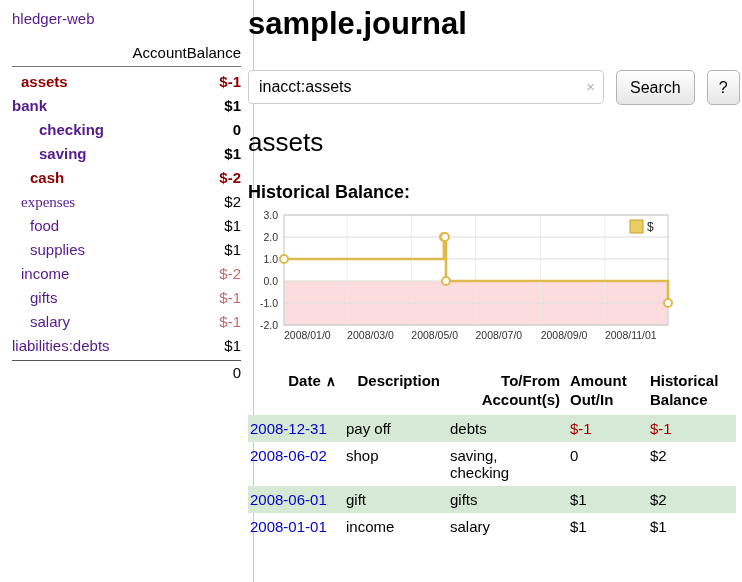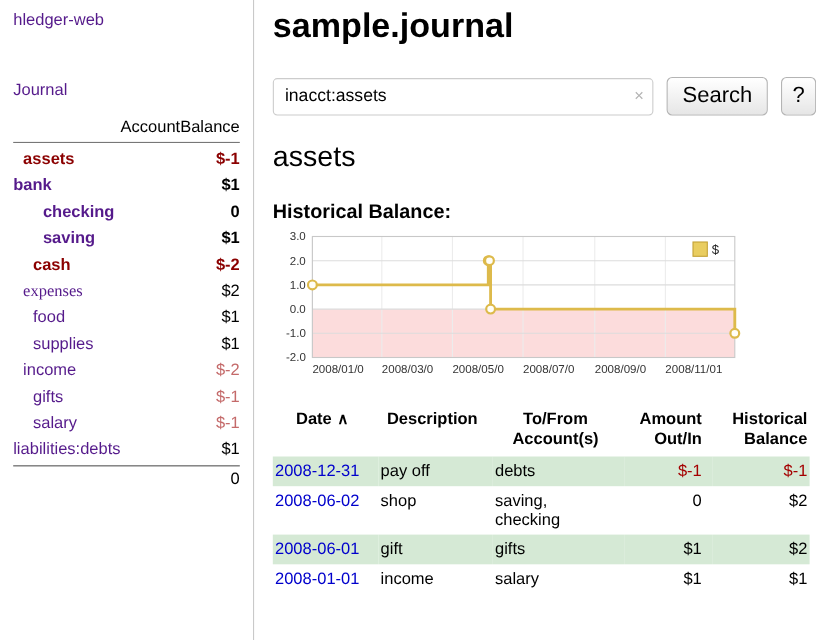--- a/index.html
+++ b/index.html
@@ -2,74 +2,71 @@
 <html style="--link_purple: #551a8b; --link_blue: #0000cc; --negative_red: #a40000; --maroon: #8b0000; --rose: #c46a6a; --stripe_green: #d5e9d5; --border_gray: #c9c9c9;"><head>
 <meta charset="utf-8">
 <style>
   *{box-sizing:border-box;margin:0;padding:0}
   html,body{width:742px;height:582px}
   body{position:relative;overflow:hidden;background:#fff;color:#000;
        font-family:"Liberation Sans",sans-serif}
   a{text-decoration:none;cursor:pointer}
 
   
-  .sidebar{position:absolute;left:0;top:0;width:231px;height:582px;
+  .sidebar{position:absolute;left:0;top:0;width:254px;height:582px;
            border-right:1px solid var(--border_gray,#c9c9c9);padding:10px 12px}
   .app-title{font-size:15px;color:var(--link_purple)}
   .journal-row{margin-top:45px}
   .journal-link{font-size:15px;color:var(--link_purple)}
   .acct-table{margin-top:16px;font-size:15px}
   .acct-header{display:flex;justify-content:flex-end;padding-bottom:5px;
                border-bottom:1px solid #777}
   #accounts{padding-top:3px}
   .acct-row{display:flex;justify-content:space-between;align-items:baseline;line-height:24px}
   .c-purple{color:var(--link_purple)}
   .c-maroon{color:var(--maroon)}
   .c-rose{color:var(--rose)}
   .c-black{color:#000}
   .b{font-weight:700}
   .acct-total{border-top:1px solid #555;margin-top:2px;padding-top:3px;
               text-align:right;font-size:15px}
 
   
   .main{position:absolute;left:248px;top:0;width:494px;padding-top:6px}
   .page-title{font-size:31px;font-weight:700}
-  .search-row{display:flex;align-items:center;gap:12px;margin-top:28px}
+  .search-row{display:flex;align-items:flex-start;gap:12px;margin-top:28px}
   .search-box{position:relative;width:356px}
   .search-input{width:100%;height:34px;border:1px solid #ccc;border-radius:4px;
                 padding:4px 30px 4px 10px;font-size:16px;font-family:inherit;color:#000;background:#fff}
   .clear-icon{position:absolute;right:9px;top:8px;font-size:15px;color:#b3b3b3;line-height:18px}
-  .btn{height:35px;padding:0 13px;font-size:20px;font-family:inherit;color:#000;
+  .btn{height:35px;padding:0 13px;font-size:16px;font-family:inherit;color:#000;
        border:1px solid #b4b4b4;border-radius:5px;background:linear-gradient(#ffffff,#e6e6e6);cursor:pointer}
   .btn-help{width:33px;padding:0}
   .acct-heading{margin-top:22px;font-size:26px;font-weight:400}
   .chart-title{margin-top:24px;font-size:18px;font-weight:700}
   .chart{display:block;margin-top:4px}
 
   
   .reg{margin-top:12px;width:488px;border-collapse:collapse;table-layout:fixed;font-size:15px}
-  .reg th{font-weight:700;text-align:center;vertical-align:top;padding:2px 8px 6px 2px;line-height:19px}
+  .reg th{font-weight:700;text-align:right;vertical-align:top;padding:2px 8px 6px 2px;line-height:19px}
   .reg td{vertical-align:top;padding:5px 8px 5px 2px;line-height:17px}
-  .reg th.right,.reg td.right{text-align:right;padding-right:10px}
+  .reg th.right,.reg td.right{text-align:left;padding-right:10px}
   .reg th.last,.reg td.last{padding-right:2px}
   .reg tbody tr:nth-child(odd){background:var(--stripe_green)}
   .datelink{color:var(--link_blue)}
   .neg{color:var(--negative_red)}
   .accounts-cell{white-space:pre-line}
   .sorticon{font-weight:700;font-size:14px;margin-left:5px}
 </style>
 </head>
 <body>
 
 <div class="sidebar">
   <div>
     <a href="#" class="app-title">hledger-web</a>
-  </div>
-  <div class="journal-row">
-    <a href="#" class="journal-link">Journal</a>
   </div>
   <div class="acct-table">
     <div class="acct-header">
       <span>Account</span>
       <span>Balance</span>
     </div>
     <div id="accounts">
         <div class="acct-row">
           <a href="#" class="acct-link c-maroon b" style="margin-left: 9px;">assets</a>
           <span class="acct-bal c-maroon b">$-1</span>

